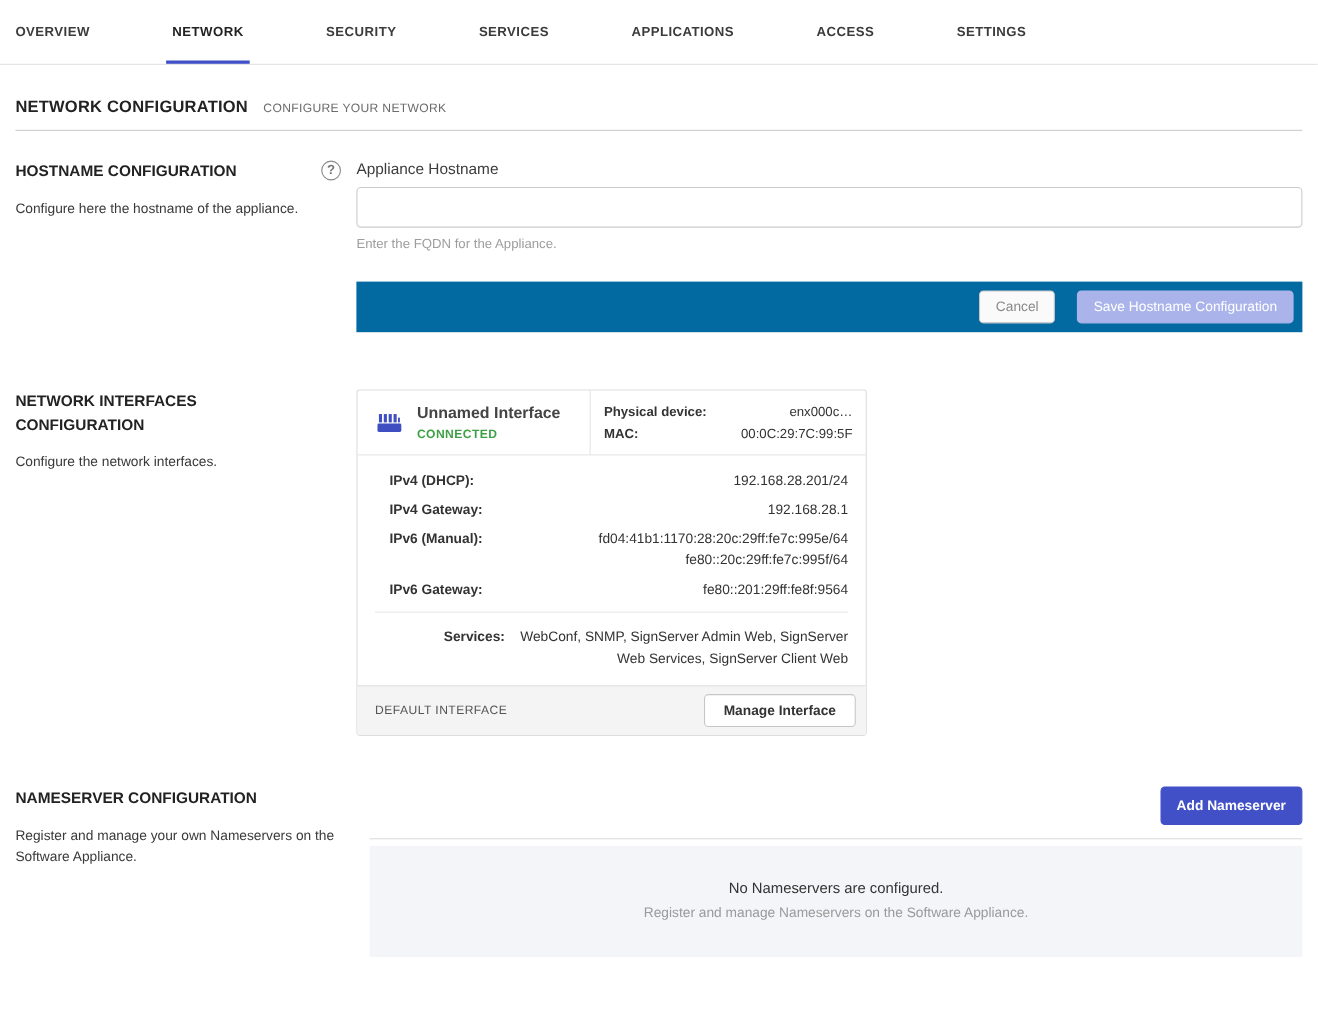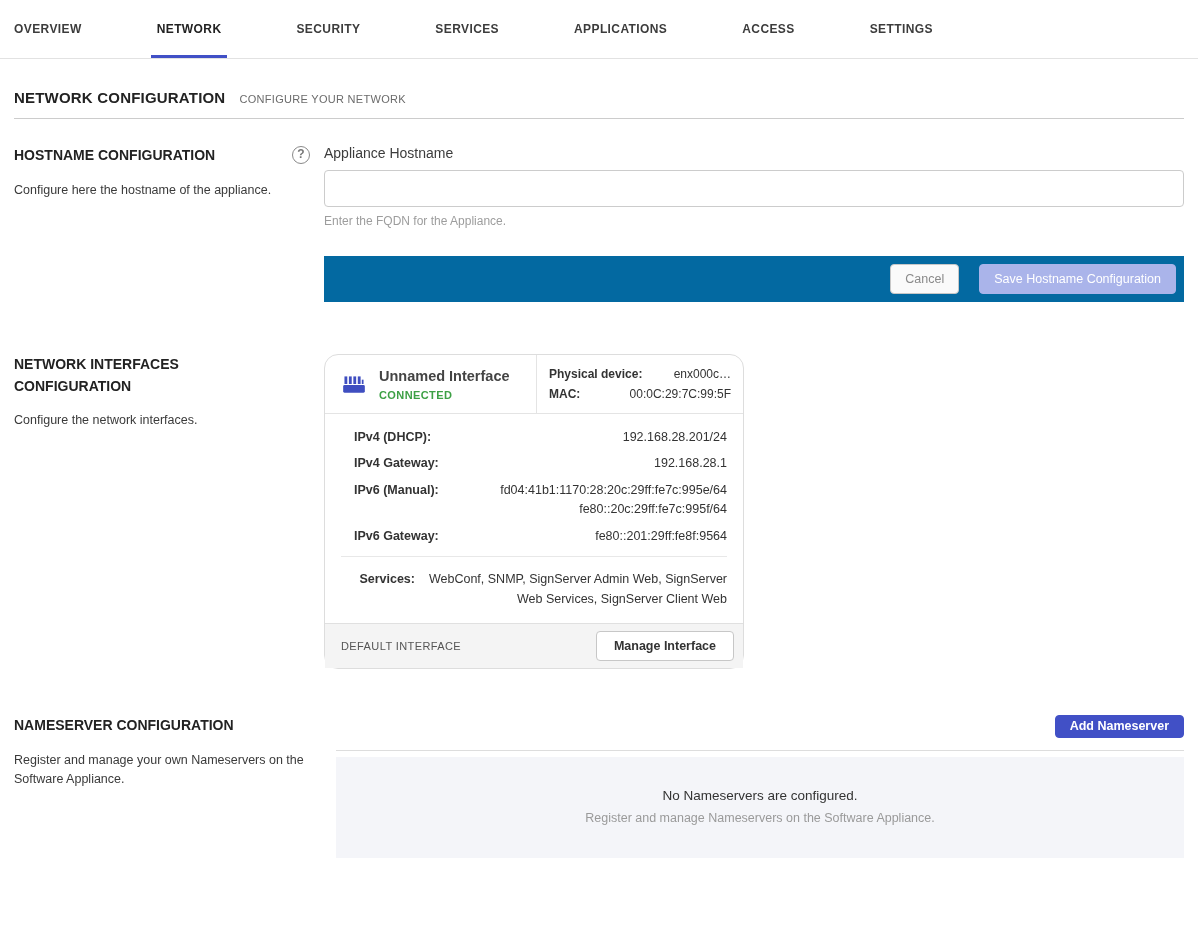--- a/index.html
+++ b/index.html
@@ -114,23 +114,23 @@
     white-space: nowrap;
   }
   .btn-cancel { background: #fafafa; border: 1px solid #c7c7c7; color: #8a8a8a; }
   .btn-save-disabled { background: #aab4ea; border: 1px solid #aab4ea; color: #fff; }
 
   
   .sec-interfaces { margin-top: 52px; }
   .sec-interfaces .sec-title { max-width: 230px; }
 
   .iface-card {
-    width: 420px;
+    width: 464px;
     border: 1px solid #ddd;
-    border-radius: 14px;
+    border-radius: 3px;
     background: #fff;
   }
   .iface-header {
     display: flex;
     border-bottom: 1px solid #e4e4e4;
   }
   .iface-header-left {
     flex: 0 0 212px;
     display: flex;
     align-items: center;
@@ -169,21 +169,21 @@
     justify-content: space-between;
     align-items: center;
     padding: 7px 9px 7px 16px;
   }
   .iface-footer-label { font-size: 11px; font-weight: 400; color: #555; letter-spacing: 0.4px; }
   .btn-manage { background: #fff; border: 1px solid #c7c7c7; color: #333; font-weight: 600; padding: 0 17px; }
 
   
   .sec-nameserver { margin-top: 46px; gap: 12px; }
   .ns-toolbar { display: flex; justify-content: flex-end; margin-bottom: 12px; }
-  .btn-add { background: #4150c6; border: 1px solid #4150c6; color: #fff; font-weight: 700; height: 23px; }
+  .btn-add { background: #4150c6; border: 1px solid #4150c6; color: #fff; font-weight: 700; height: 35px; }
   .ns-rule { border: none; border-top: 1px solid #ddd; }
   .ns-empty {
     margin-top: 6px;
     background: #f4f5f9;
     padding: 31px 20px 33px 20px;
     text-align: center;
   }
   .ns-empty-title { font-size: 13.5px; font-weight: 400; color: #333; }
   .ns-empty-sub { font-size: 12.5px; color: #9a9a9a; margin-top: 8px; }
 </style>

